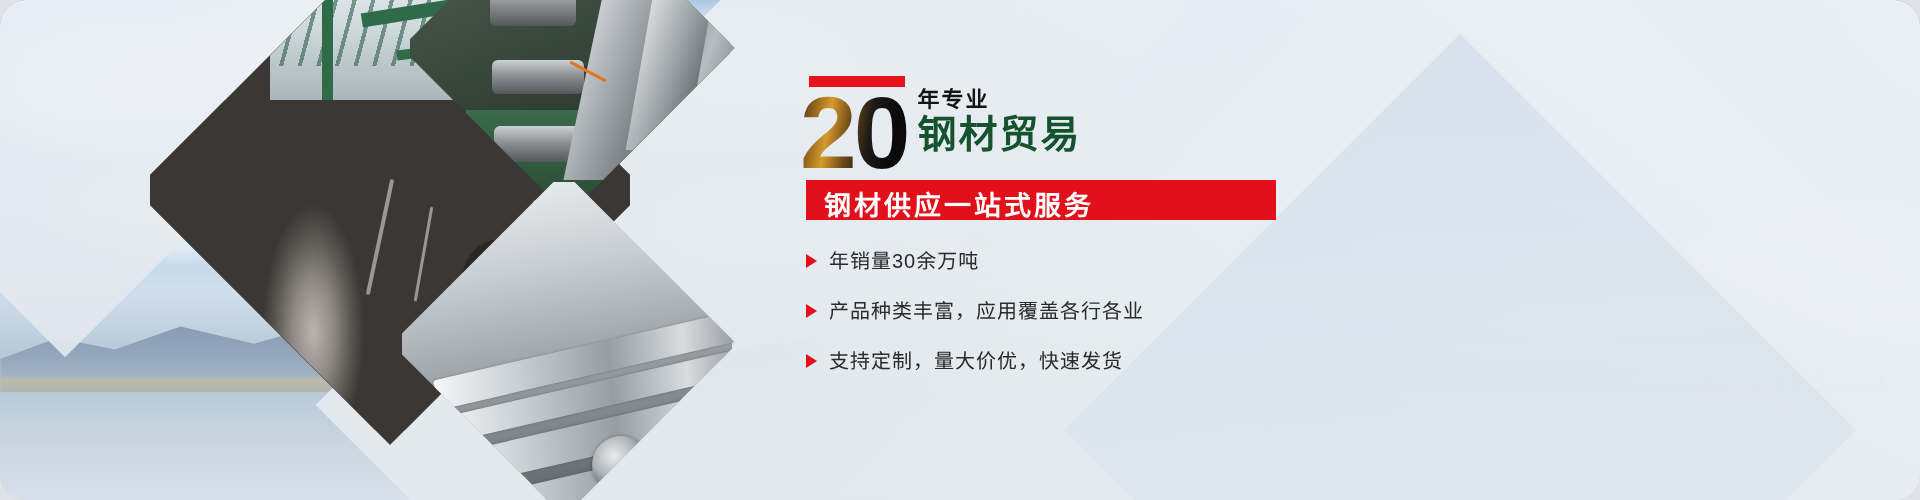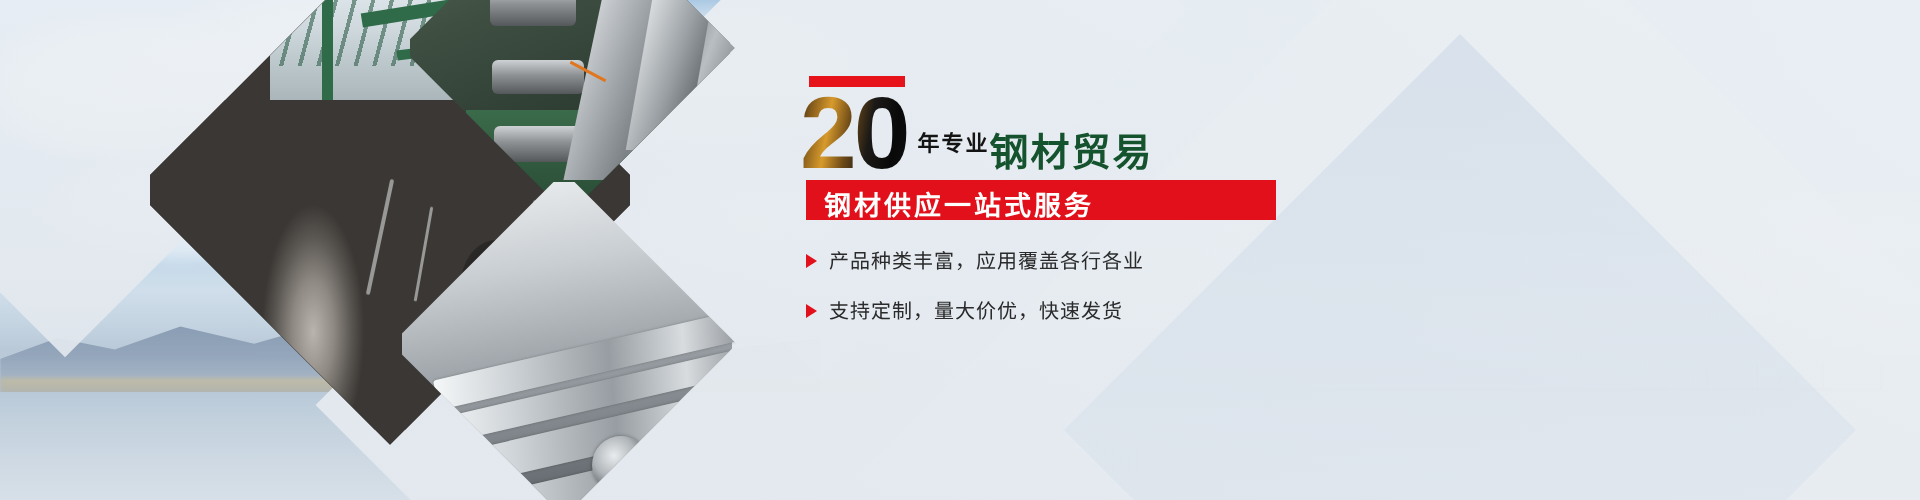--- a/index.html
+++ b/index.html
@@ -5,20 +5,21 @@
 <style>
   html,body{margin:0;padding:0;}
   body{
     width:1920px;height:500px;overflow:hidden;
     font-family:"Liberation Sans","DejaVu Sans",sans-serif;
     background:#dfe3e7;
   }
   .banner{
     position:relative;width:1920px;height:500px;overflow:hidden;
     background:#cfd8e0;
+    border-radius:26px;
   }
 
   
   .bg-sky{
     position:absolute;inset:0;
     background:
       linear-gradient(180deg,#6aa6da 0%, #8dbde4 22%, #b9d3e9 45%, #cfdeea 58%, #c6d5e2 64%, #b9c9d8 70%, #c3d2de 100%);
   }
   .cloud{
     position:absolute;border-radius:50%;
@@ -192,21 +193,21 @@
   .headline{
     position:absolute;left:0px;top:88px;display:flex;align-items:flex-end;
   }
   .num20{
     font-size:102px;line-height:.9;font-weight:700;letter-spacing:-3px;
     font-family:"Liberation Sans","DejaVu Sans",sans-serif;
     background:linear-gradient(100deg,#3a2a12 0%,#8a5f1c 12%,#d79a2c 26%,#6d4a17 42%,#1c1a17 58%,#090909 78%,#121212 100%);
     -webkit-background-clip:text;background-clip:text;color:transparent;
     padding-right:10px;
   }
-  .head-right{display:flex;flex-direction:row;justify-content:flex-end;padding-bottom:6px;}
+  .head-right{display:flex;flex-direction:column;justify-content:flex-end;padding-bottom:24px;}
   .sub-small{
     font-size:22px;font-weight:700;color:#141414;letter-spacing:2px;
     margin-bottom:4px;line-height:1;
   }
   .sub-big{
     font-size:39px;font-weight:700;color:#14532d;letter-spacing:2px;line-height:1.05;
   }
 
   .red-bar{
     position:absolute;left:6px;top:180px;width:470px;height:40px;
@@ -326,20 +327,24 @@
       </div>
     </div>
 
     <div class="red-bar">
       <span class="red-bar-text">钢材供应一站式服务</span>
     </div>
 
     <div class="bullets">
       <div class="bullet">
         <span class="tri"></span>
+        <span class="bullet-text">年销量30余万吨</span>
+      </div>
+      <div class="bullet">
+        <span class="tri"></span>
         <span class="bullet-text">产品种类丰富，应用覆盖各行各业</span>
       </div>
       <div class="bullet">
         <span class="tri"></span>
         <span class="bullet-text">支持定制，量大价优，快速发货</span>
       </div>
     </div>
 
   </div>
 </div>

